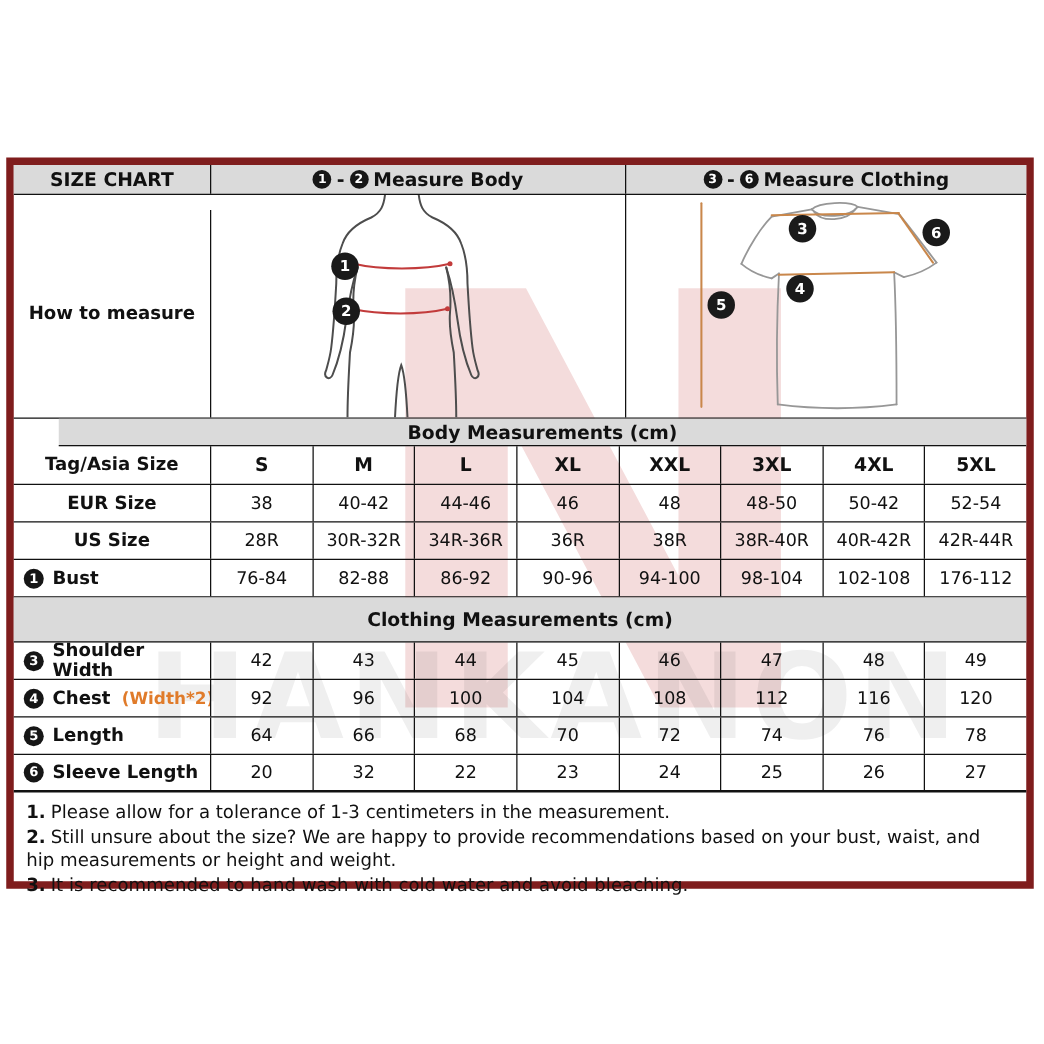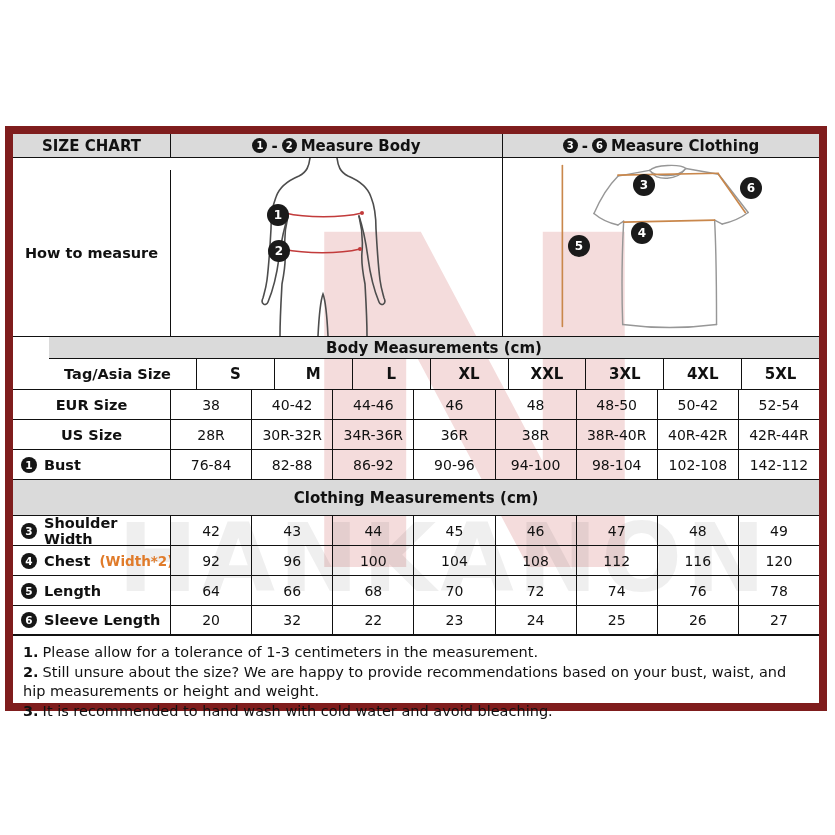--- a/index.html
+++ b/index.html
@@ -6,21 +6,21 @@
   body{width:835px;height:835px;background:#ffffff;font-family:"DejaVu Sans","Liberation Sans",sans-serif;color:#111;}
   .canvas{position:relative;width:835px;height:835px;background:#fff;overflow:hidden;}
 
   
   .wm-letter{position:absolute;left:282px;top:178px;font-size:460px;line-height:1;font-weight:bold;
              color:rgba(198,80,80,0.20);z-index:0;user-select:none;}
   .wm-brand{position:absolute;left:100px;top:503px;font-size:95px;font-weight:bold;letter-spacing:4px;
             color:rgba(40,40,40,0.075);z-index:0;white-space:nowrap;user-select:none;margin-left:18px;}
 
   
-  .chart{position:absolute;left:5px;top:126px;width:822px;height:585px;border:8px solid #7f1d1d;
+  .chart{position:absolute;left:5px;top:126px;width:822px;height:585px;border:6px solid #7f1d1d;
          box-sizing:border-box;display:flex;flex-direction:column;background:transparent;z-index:1;}
 
   .row{display:flex;border-bottom:1px solid #111;box-sizing:border-box;flex:none;}
   .cell{border-right:1px solid #111;box-sizing:border-box;display:flex;align-items:center;justify-content:center;
         font-size:14px;overflow:hidden;}
   .cell:last-child{border-right:none;}
   .label-cell{width:158px;flex:none;}
   .data-cell{flex:1;}
 
   .hdr-row{height:24px;background:#dadada;}
@@ -28,21 +28,21 @@
   .mid-cell{width:332px;flex:none;}
 
   .diagram-row{height:179px;}
   .diagram-cell{position:relative;padding:0;background:transparent;}
   .how-cell{font-weight:bold;font-size:14.5px;margin-top:12px;}
 
   .bar{background:#dadada;display:flex;align-items:center;justify-content:center;font-weight:bold;
        font-size:15px;border-bottom:1px solid #111;box-sizing:border-box;flex:none;}
   .bar1{height:22px;margin-left:36px;} .bar2{height:36px;}
 
-  .r31{height:31px;padding-left:26px;} .r30{height:30px;}
+  .r31{height:31px;} .r30{height:30px;}
   .thick-bottom{border-bottom-width:2px;}
 
   .size-cell{font-weight:bold;font-size:15px;}
   .center-label{font-weight:bold;font-size:14.5px;}
   .left-label{justify-content:flex-start;padding-left:8px;font-weight:bold;font-size:14.5px;gap:7px;}
   .orange-note{color:#e07b2a;font-weight:bold;font-size:13.5px;margin-left:2px;}
 
   .badge{display:inline-flex;align-items:center;justify-content:center;background:#161616;color:#fff;
          border-radius:50%;font-weight:bold;flex:none;}
   .hbadge{width:15px;height:15px;font-size:10px;}
@@ -185,21 +185,21 @@
         <span class="badge rbadge">1</span>
         <span>Bust</span>
       </div>
       <div class="cell data-cell">76-84</div>
       <div class="cell data-cell">82-88</div>
       <div class="cell data-cell">86-92</div>
       <div class="cell data-cell">90-96</div>
       <div class="cell data-cell">94-100</div>
       <div class="cell data-cell">98-104</div>
       <div class="cell data-cell">102-108</div>
-      <div class="cell data-cell">142-112</div>
+      <div class="cell data-cell">176-112</div>
     </div>
 
     <div class="bar bar2">Clothing Measurements  (cm)</div>
 
     <div class="row r30">
       <div class="cell label-cell left-label">
         <span class="badge rbadge">3</span>
         <span>Shoulder Width</span>
       </div>
       <div class="cell data-cell">42</div>

